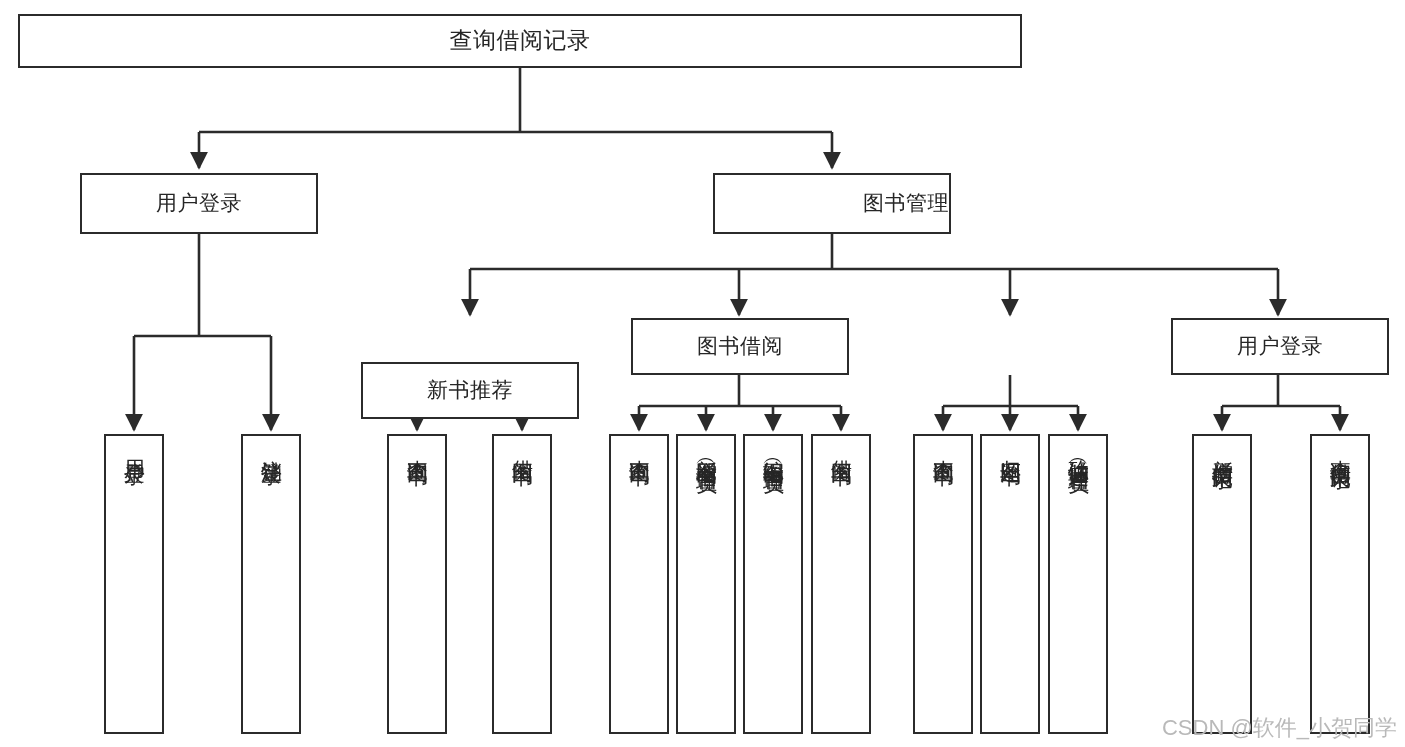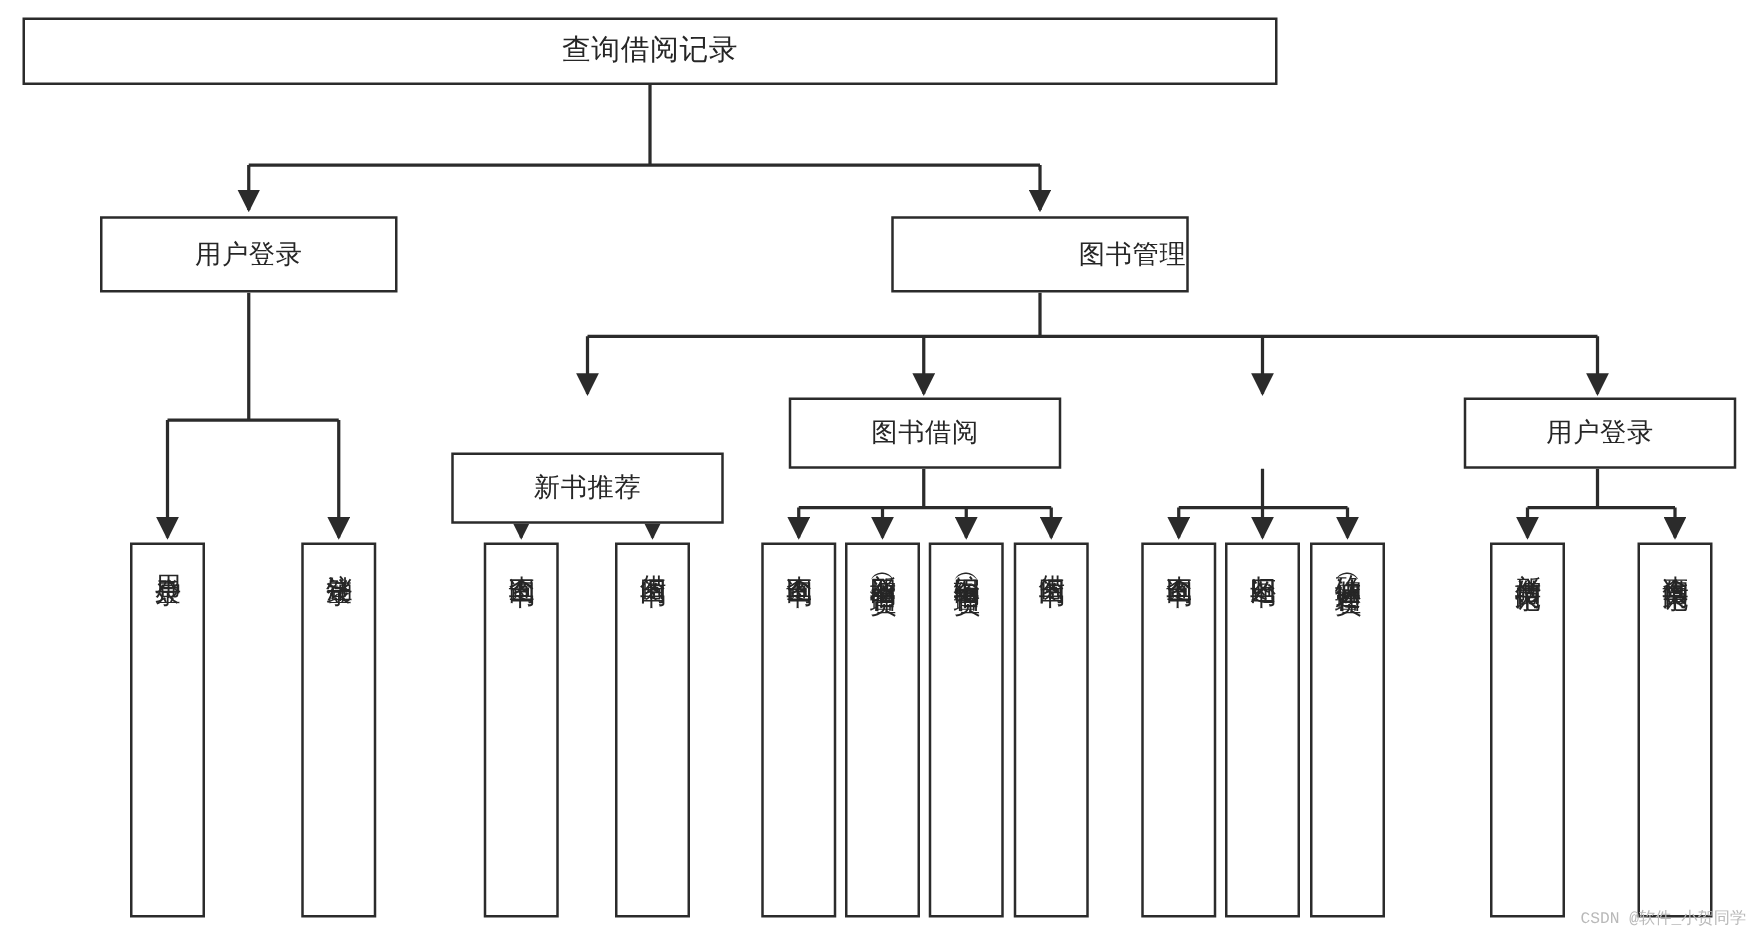--- a/index.html
+++ b/index.html
@@ -53,25 +53,25 @@
     writing-mode:vertical-rl;
     text-orientation:upright;
     letter-spacing:2px;
     line-height:1.0;
     white-space:nowrap;
   }
   .watermark{
     position:absolute;
     right:8px;
     bottom:4px;
-    font-size:13px;
+    font-size:22px;
     color:#b9b9b9;
     z-index:5;
     white-space:nowrap;
-    font-family:Liberation Mono, monospace;
+    font-family:Liberation Sans, sans-serif;
   }
 </style>
 </head>
 <body>
 
 <div id="canvas">
 
   <svg id="wires" viewBox="0 0 1405 747" xmlns="http://www.w3.org/2000/svg">
     <defs>
       <marker id="arrow" viewBox="0 0 10 10" refX="9" refY="5" markerWidth="7" markerHeight="7" orient="auto-start-reverse">

